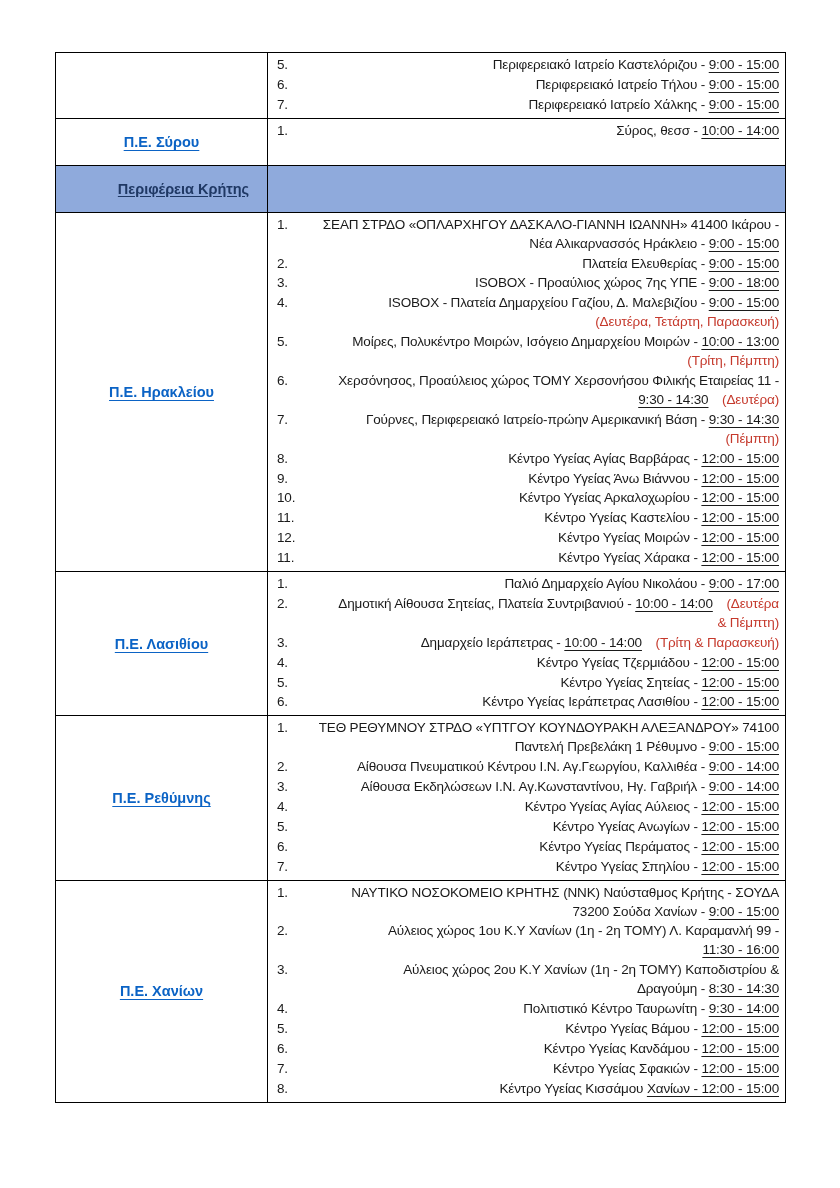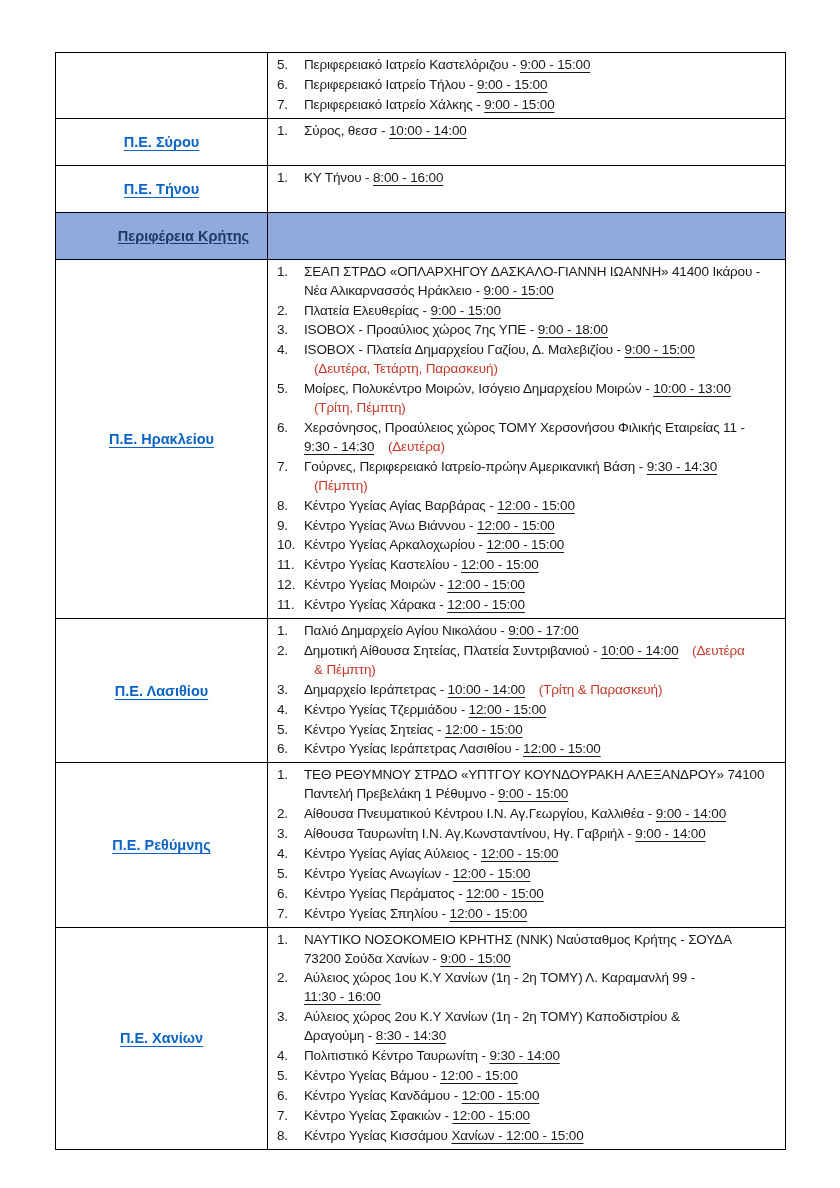--- a/index.html
+++ b/index.html
@@ -61,21 +61,21 @@
     display: flex;
     align-items: flex-start;
     font-size: 13.5px;
     line-height: 18.9px;
     letter-spacing: -0.15px;
     color: var(--body, #1a1a1a);
     margin-bottom: 1px;
   }
   .item:last-child { margin-bottom: 0; }
   .item-num { flex: 0 0 27px; }
-  .item-text { flex: 1 1 auto; min-width: 0; }
+  .item-text { flex: 1 1 auto; min-width: 0; text-align: right; }
   .seg-u {
     text-decoration: underline;
     text-underline-offset: 2.5px;
     text-decoration-thickness: 1.2px;
   }
   .seg-r { color: var(--red, #C5392C); margin-left: 10px; }
 </style>
 </head>
 <body>
 
@@ -105,29 +105,20 @@
         </tr>
         <tr>
           <td class="region-cell"><span class="region-label">Π.Ε. Σύρου</span></td>
           <td class="items-cell">
             <div class="item">
               <span class="item-num">1.</span>
               <span class="item-text"><span>Σύρος, θεσσ - </span><span class="seg-u ">10:00 - 14:00</span></span>
             </div>
           </td>
         </tr>
-        <tr>
-          <td class="region-cell"><span class="region-label">Π.Ε. Τήνου</span></td>
-          <td class="items-cell">
-            <div class="item">
-              <span class="item-num">1.</span>
-              <span class="item-text"><span>ΚΥ Τήνου - </span><span class="seg-u ">8:00 - 16:00</span></span>
-            </div>
-          </td>
-        </tr>
         <tr class="hdr">
           <td class="region-cell"><span class="hdr-label">Περιφέρεια Κρήτης</span></td>
           <td class="items-cell"></td>
         </tr>
         <tr>
           <td class="region-cell"><span class="region-label">Π.Ε. Ηρακλείου</span></td>
           <td class="items-cell">
             <div class="item">
               <span class="item-num">1.</span>
               <span class="item-text"><span>ΣΕΑΠ ΣΤΡΔΟ «ΟΠΛΑΡΧΗΓΟΥ ΔΑΣΚΑΛΟ-ΓΙΑΝΝΗ ΙΩΑΝΝΗ» 41400 Ικάρου -</span><br><span>Νέα Αλικαρνασσός Ηράκλειο - </span><span class="seg-u ">9:00 - 15:00</span></span>
@@ -217,21 +208,21 @@
             <div class="item">
               <span class="item-num">1.</span>
               <span class="item-text"><span>ΤΕΘ ΡΕΘΥΜΝΟΥ ΣΤΡΔΟ «ΥΠΤΓΟΥ ΚΟΥΝΔΟΥΡΑΚΗ ΑΛΕΞΑΝΔΡΟΥ» 74100</span><br><span>Παντελή Πρεβελάκη 1 Ρέθυμνο - </span><span class="seg-u ">9:00 - 15:00</span></span>
             </div>
             <div class="item">
               <span class="item-num">2.</span>
               <span class="item-text"><span>Αίθουσα Πνευματικού Κέντρου Ι.Ν. Αγ.Γεωργίου, Καλλιθέα - </span><span class="seg-u ">9:00 - 14:00</span></span>
             </div>
             <div class="item">
               <span class="item-num">3.</span>
-              <span class="item-text"><span>Αίθουσα Ταυρωνίτη Ι.Ν. Αγ.Κωνσταντίνου, Ηγ. Γαβριήλ - </span><span class="seg-u ">9:00 - 14:00</span></span>
+              <span class="item-text"><span>Αίθουσα Εκδηλώσεων Ι.Ν. Αγ.Κωνσταντίνου, Ηγ. Γαβριήλ - </span><span class="seg-u ">9:00 - 14:00</span></span>
             </div>
             <div class="item">
               <span class="item-num">4.</span>
               <span class="item-text"><span>Κέντρο Υγείας Αγίας Αύλειος - </span><span class="seg-u ">12:00 - 15:00</span></span>
             </div>
             <div class="item">
               <span class="item-num">5.</span>
               <span class="item-text"><span>Κέντρο Υγείας Ανωγίων - </span><span class="seg-u ">12:00 - 15:00</span></span>
             </div>
             <div class="item">

